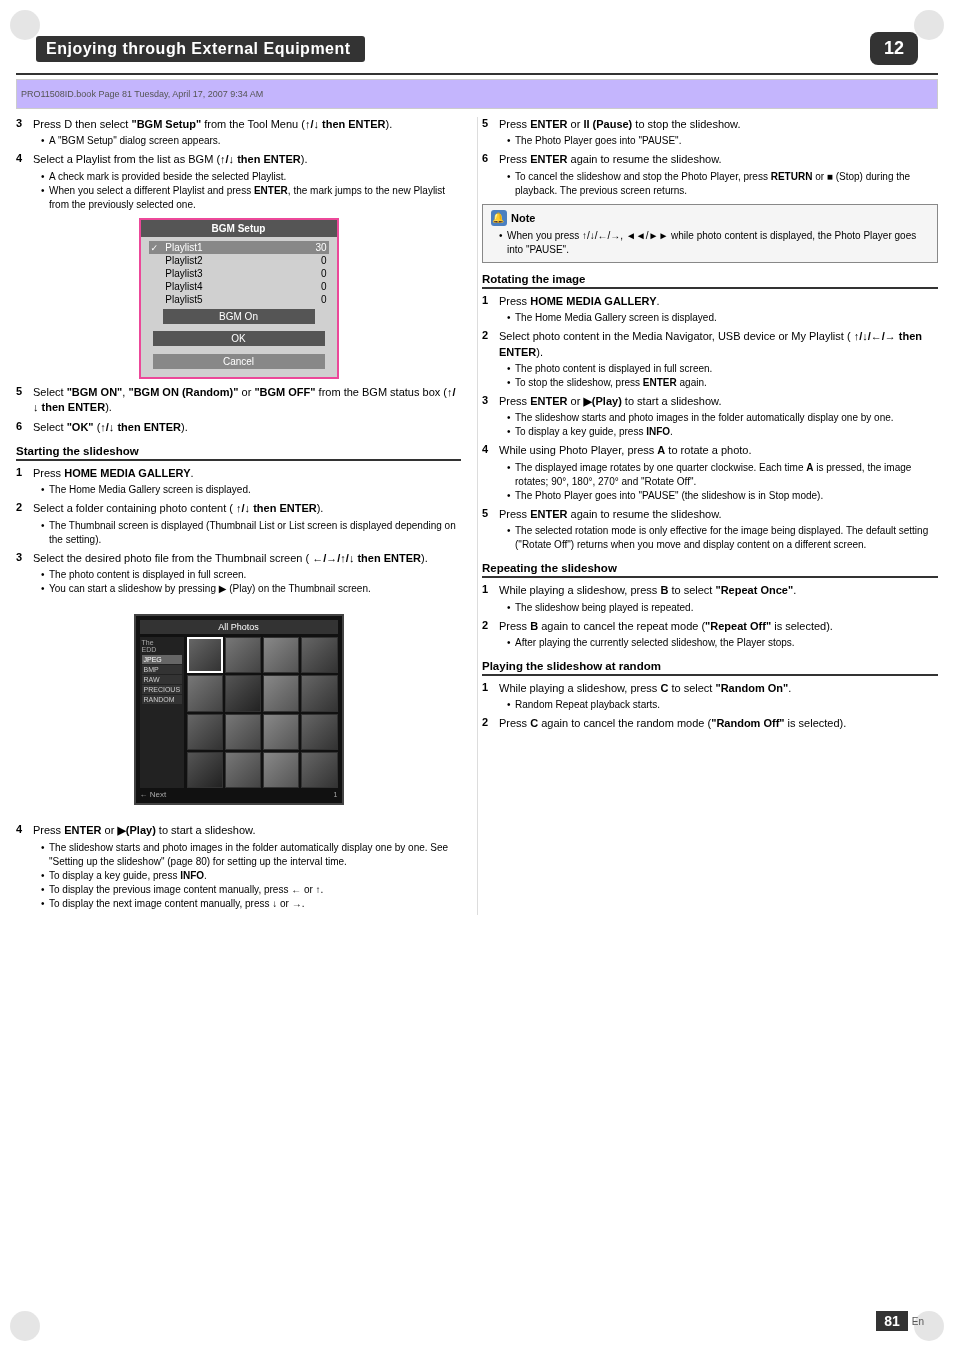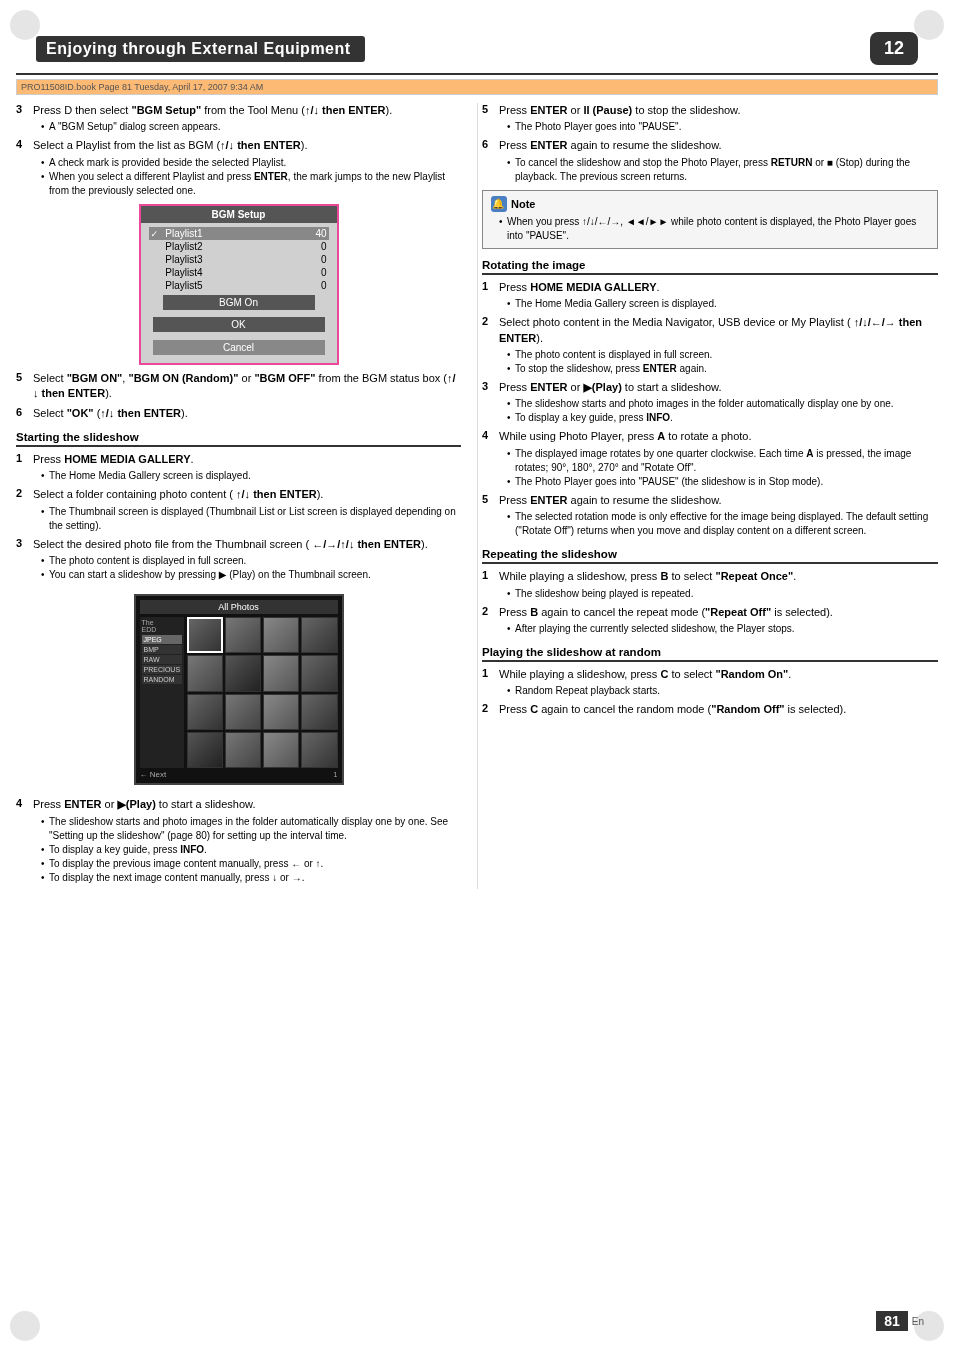--- a/index.html
+++ b/index.html
@@ -57,23 +57,23 @@
       border-radius: 8px;
       min-width: 44px;
       text-align: center;
     }
 
     
     .print-info {
       font-size: 9px;
       color: #555;
       margin: 4px 16px 0 16px;
-      padding: 2px 4px;
+      padding: 9px 4px;
       border: 1px solid #ccc;
-      background: #fdba74;
+      background: #c4b5fd;
     }
 
     
     .main-content {
       display: flex;
       gap: 0;
       margin: 8px 16px 0 16px;
     }
 
     
@@ -195,21 +195,21 @@
       padding: 2px 10px;
       font-size: 10px;
       cursor: pointer;
     }
     .dialog-btn.primary { background: #555; }
 
     
     .thumb-screen {
       border: 2px solid #444;
       background: #111;
-      margin: 12px auto;
+      margin: 18px auto;
       width: 210px;
       padding: 4px;
     }
     .thumb-title-bar {
       background: #333;
       color: #fff;
       font-size: 9px;
       text-align: center;
       padding: 2px;
       margin-bottom: 3px;
@@ -367,21 +367,21 @@
           <li>When you select a different Playlist and press <strong>ENTER</strong>, the mark jumps to the new Playlist from the previously selected one.</li>
         </ul>
       </div>
     </div>
 
     <div class="dialog-box">
       <div class="dialog-title">BGM Setup</div>
       <div class="dialog-body">
         <div class="dialog-row selected">
           <span><span class="check">✓</span> Playlist1</span>
-          <span>40</span>
+          <span>30</span>
         </div>
         <div class="dialog-row">
           <span><span class="check"> </span> Playlist2</span>
           <span>0</span>
         </div>
         <div class="dialog-row">
           <span><span class="check"> </span> Playlist3</span>
           <span>0</span>
         </div>
         <div class="dialog-row">

